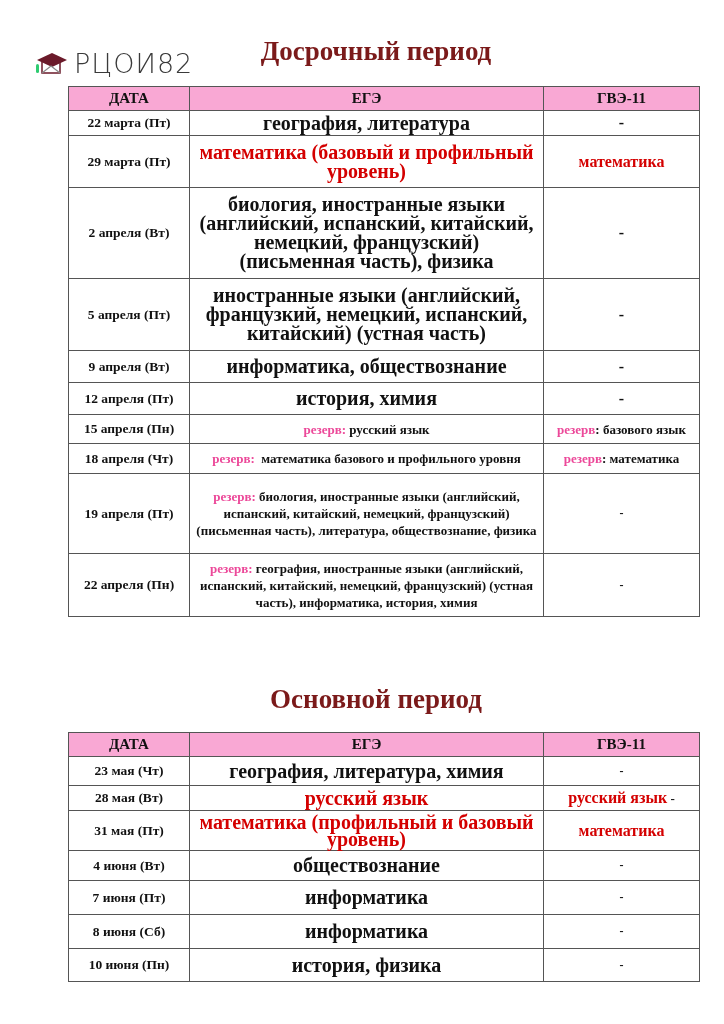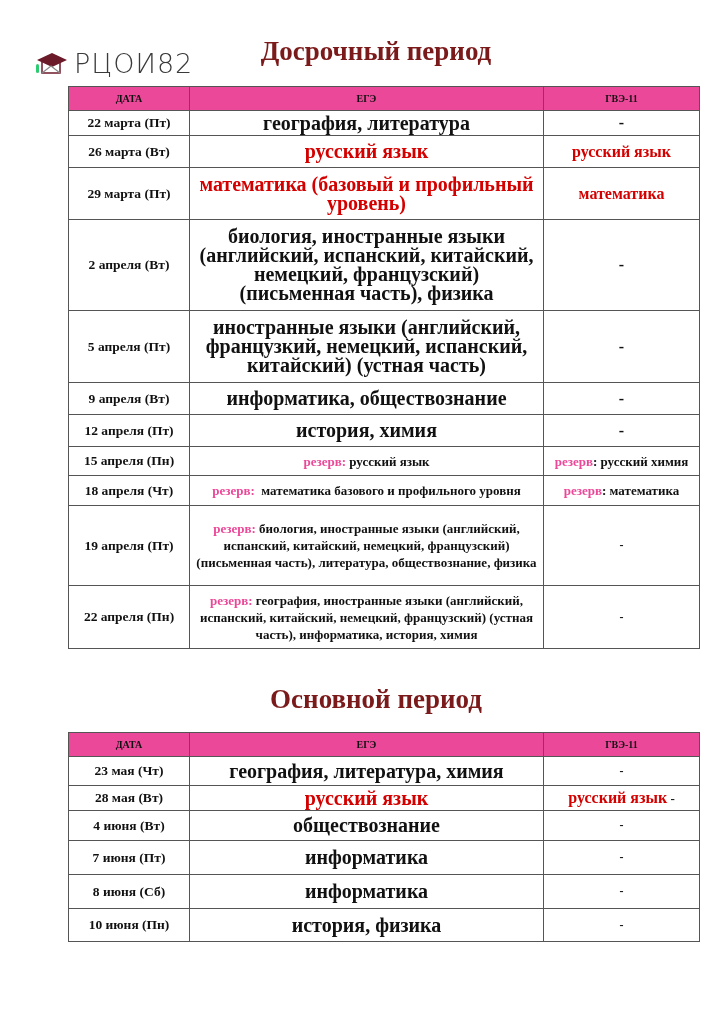--- a/index.html
+++ b/index.html
@@ -10,21 +10,21 @@
   .logo-text { font-family: "DejaVu Sans", sans-serif; font-weight: 200; font-size: 27px;
                letter-spacing: 1px; color: #3a3a3a; line-height: 1; }
   .section-title { position: absolute; left: 0; width: 724px; text-align: center;
                    color: #7b1a1a; font-weight: bold; font-size: 27px; margin: 0; }
   .title-1 { top: 36px; left: 14px; }
   .title-2 { top: 684px; left: 14px; }
   table.sched { position: absolute; left: 68px; width: 631px; border-collapse: collapse;
                 table-layout: fixed; }
   table.sched td, table.sched th { border: 1px solid #555; padding: 0 6px; text-align: center;
                 vertical-align: middle; font-weight: bold; }
-  table.sched th { background: #ec4899; font-size: 10px; height: 23px; }
+  table.sched th { background: #f9a8d4; font-size: 15px; height: 23px; }
   .t1 { top: 86px; }
   .t2 { top: 732px; }
   col.c1 { width: 121px; } col.c2 { width: 354px; } col.c3 { width: 156px; }
   td.date { font-size: 13.5px; }
   td.ege { font-size: 20px; line-height: 19px; }
   td.gve { font-size: 16px; }
   .red { color: #d40000; }
   .it { }
   td.reserve { text-align: left; font-weight: normal; font-size: 13px; line-height: 17px; }
   td.reserve .rlabel { color: #ec4899; font-weight: bold; }
@@ -56,25 +56,20 @@
       <tr>
     <th>ДАТА</th>
     <th>ЕГЭ</th>
     <th>ГВЭ-11</th>
   </tr>
   <tr style="height:25px">
     <td class="date">22 марта (Пт)</td>
     <td class="ege">география, литература</td>
     <td class="gve">-</td>
   </tr>
-  <tr style="height:32px">
-    <td class="date">26 марта (Вт)</td>
-    <td class="ege red">русский язык</td>
-    <td class="gve red">русский язык</td>
-  </tr>
   <tr style="height:52px">
     <td class="date">29 марта (Пт)</td>
     <td class="ege red">математика (базовый и профильный уровень)</td>
     <td class="gve red">математика</td>
   </tr>
   <tr style="height:91px">
     <td class="date">2 апреля (Вт)</td>
     <td class="ege"><span>биология, иностранные языки (английский, испанский, китайский, немецкий, французский) </span><span class="it">(письменная часть)</span><span>, физика</span></td>
     <td class="gve">-</td>
   </tr>
@@ -89,21 +84,21 @@
     <td class="gve">-</td>
   </tr>
   <tr style="height:32px">
     <td class="date">12 апреля (Пт)</td>
     <td class="ege">история, химия</td>
     <td class="gve">-</td>
   </tr>
   <tr style="height:29px">
     <td class="date">15 апреля (Пн)</td>
     <td class="ege reserve"><span class="rlabel">резерв:</span><span> русский язык</span></td>
-    <td class="gve reserve"><span class="rlabel">резерв</span><span>: русский химия</span></td>
+    <td class="gve reserve"><span class="rlabel">резерв</span><span>: базового язык</span></td>
   </tr>
   <tr style="height:30px">
     <td class="date">18 апреля (Чт)</td>
     <td class="ege reserve"><span class="rlabel">резерв:</span><span style="white-space:pre">  математика базового и профильного уровня</span></td>
     <td class="gve reserve"><span class="rlabel">резерв</span><span>: математика</span></td>
   </tr>
   <tr style="height:80px">
     <td class="date">19 апреля (Пт)</td>
     <td class="ege reserve"><span class="rlabel">резерв:</span><span> биология, иностранные языки (английский, испанский, китайский, немецкий, французский) (письменная часть), литература, обществознание, физика</span></td>
     <td class="gve plain">-</td>
@@ -133,20 +128,25 @@
   <tr style="height:29px">
     <td class="date">23 мая (Чт)</td>
     <td class="ege">география, литература, химия</td>
     <td class="gve plain">-</td>
   </tr>
   <tr style="height:25px">
     <td class="date">28 мая (Вт)</td>
     <td class="ege red">русский язык</td>
     <td class="gve"><span class="red">русский язык</span><span style="font-size:13px"> -</span></td>
   </tr>
+  <tr style="height:40px">
+    <td class="date">31 мая (Пт)</td>
+    <td class="ege red" style="line-height:17px">математика (профильный и базовый уровень)</td>
+    <td class="gve red">математика</td>
+  </tr>
   <tr style="height:30px">
     <td class="date">4 июня (Вт)</td>
     <td class="ege">обществознание</td>
     <td class="gve plain">-</td>
   </tr>
   <tr style="height:34px">
     <td class="date">7 июня (Пт)</td>
     <td class="ege">информатика</td>
     <td class="gve plain">-</td>
   </tr>

